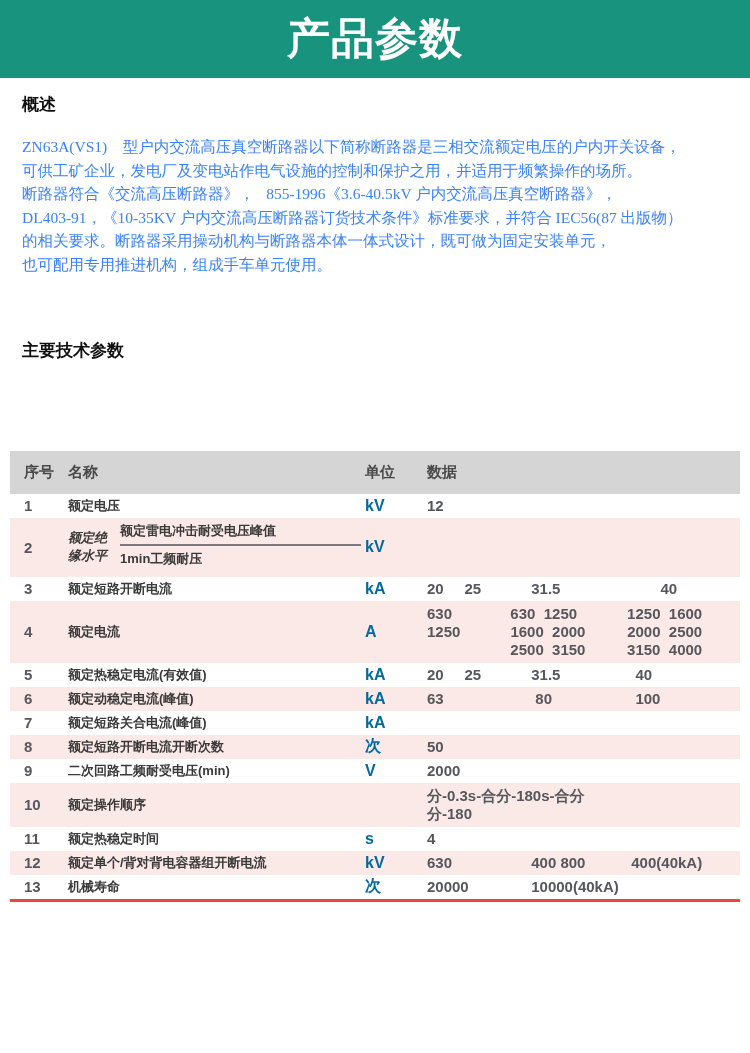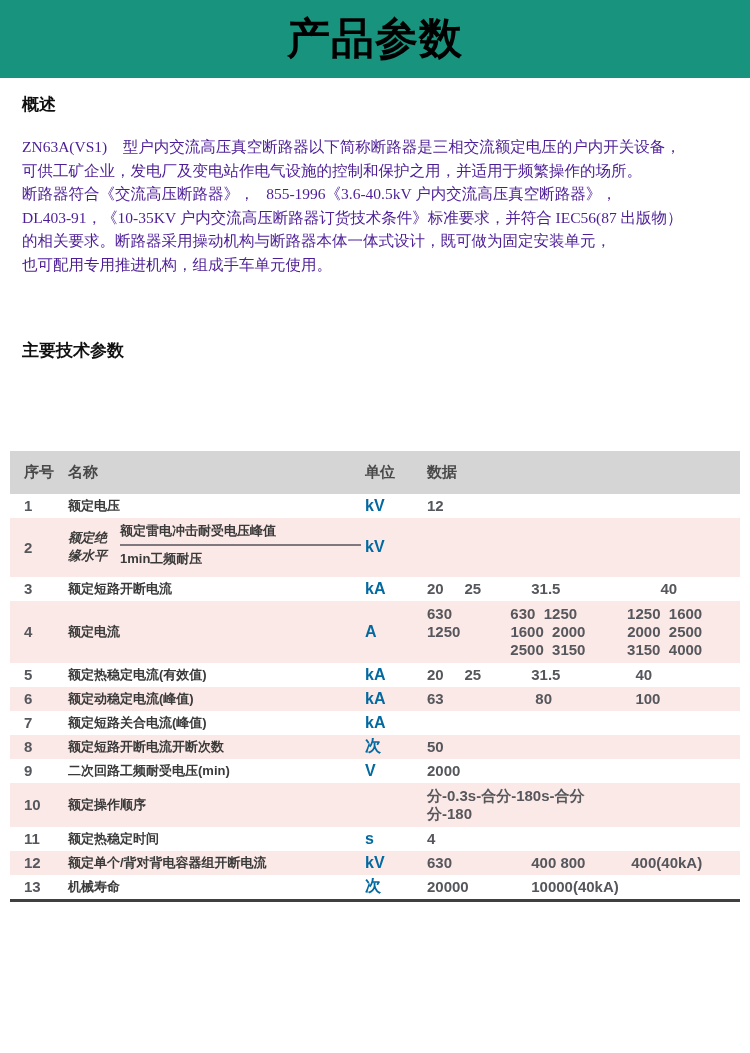--- a/index.html
+++ b/index.html
@@ -1,28 +1,28 @@
 <!DOCTYPE html>
 <html><head>
 <meta charset="utf-8">
 <style>
   html,body{margin:0;padding:0;background:#ffffff;}
   body{width:750px;height:1053px;font-family:"Liberation Serif",serif;color:#1d1d1d;overflow:hidden;}
 
   
   .banner{width:750px;height:78px;background:#18937e;display:flex;align-items:center;justify-content:center;}
-  .banner h1{margin:0;color:#000000;font-family:"Liberation Sans",sans-serif;font-size:43px;font-weight:900;letter-spacing:1px;}
+  .banner h1{margin:0;color:#ffffff;font-family:"Liberation Sans",sans-serif;font-size:43px;font-weight:900;letter-spacing:1px;}
 
   
   .overview-heading,.params-heading{margin:15px 0 0 22px;font-size:17px;font-weight:bold;color:#111;font-family:"Liberation Serif",serif;}
-  .overview-body{margin:19px 22px 0 22px;font-size:15.5px;line-height:23.6px;white-space:pre-wrap;color:#4c1d95;}
+  .overview-body{margin:19px 22px 0 22px;font-size:15.5px;line-height:23.6px;white-space:pre-wrap;color:#3b82f6;}
   .params-heading{margin-top:62px;}
 
   
-  .spec-table{margin:89px 10px 0 10px;width:730px;border-bottom:3px solid #404040;font-family:"Liberation Sans",sans-serif;}
+  .spec-table{margin:89px 10px 0 10px;width:730px;border-bottom:3px solid #ef4444;font-family:"Liberation Sans",sans-serif;}
   .trow{display:grid;grid-template-columns:58px 297px 62px 1fr;align-items:center;min-height:24px;}
   .trow.thead{height:43px;background:#d5d5d5;}
   .trow.pink{background:#fbe9e7;}
   .trow.white{background:#ffffff;}
   .c-no{padding-left:14px;font-size:15px;font-weight:700;color:#55575c;}
   .c-name{font-size:13px;font-weight:700;color:#3a3a3a;}
   .c-unit{font-size:16px;font-weight:700;color:#0369a1;}
   .c-data{font-size:15px;font-weight:700;color:#55575c;white-space:pre;line-height:24px;}
   .thead .c-no,.thead .c-name,.thead .c-unit,.thead .c-data{color:#494949;font-size:15px;}
   .tall .c-data{line-height:18px;padding:4px 0;}

